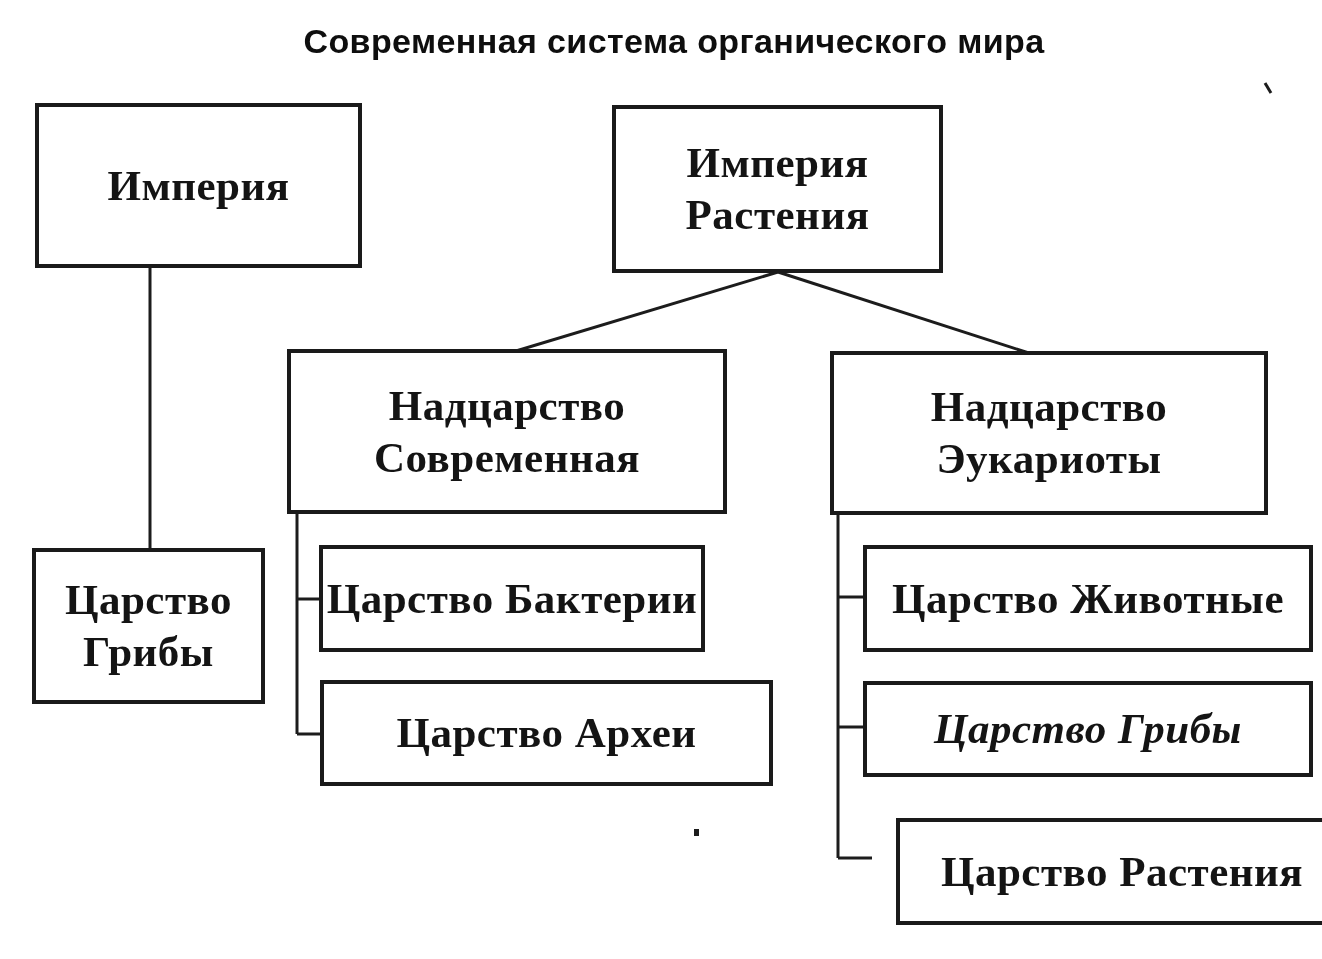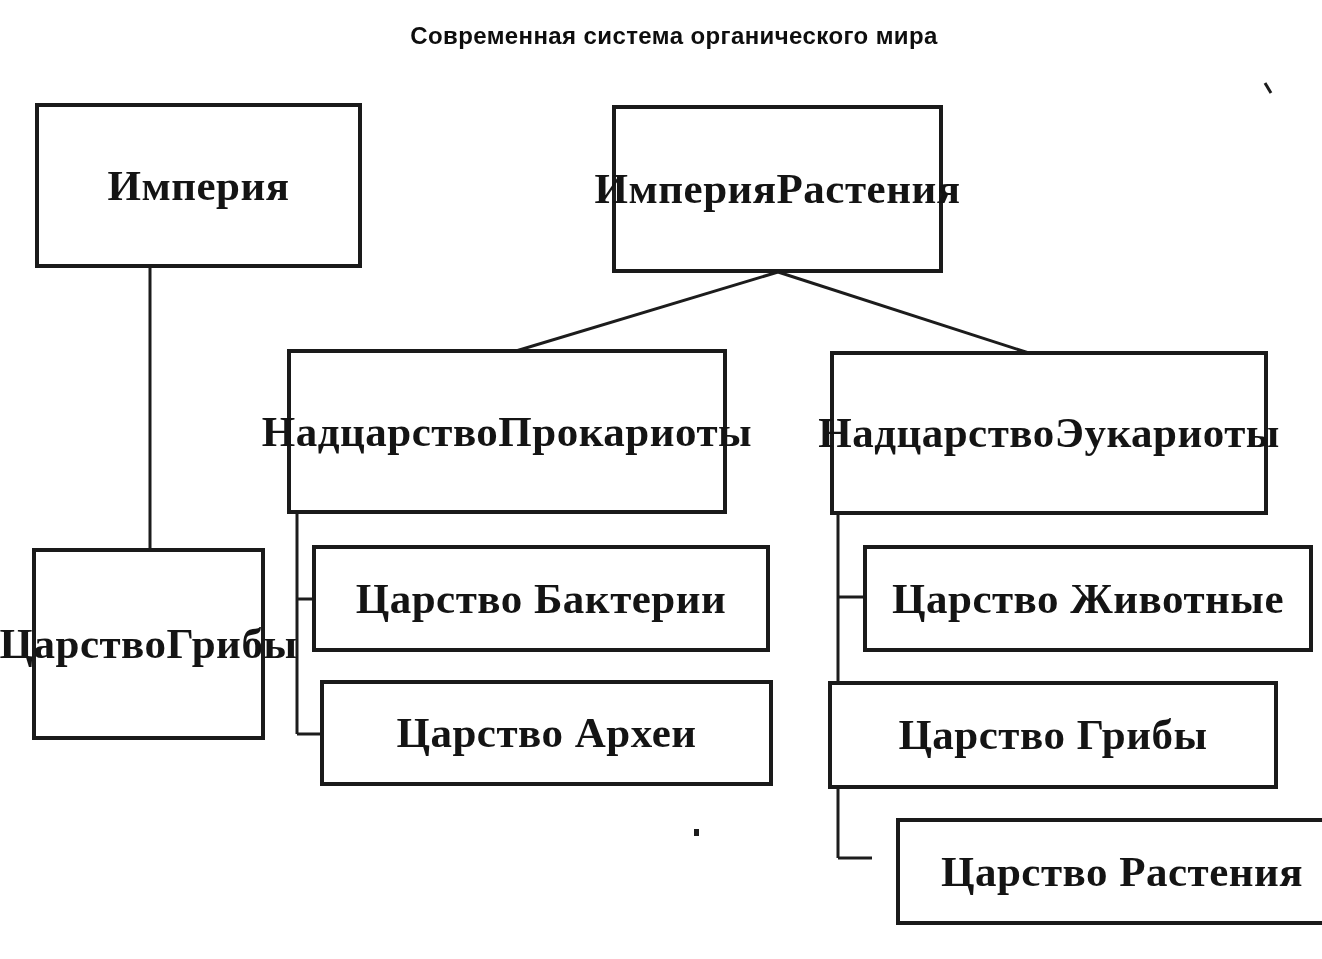--- a/index.html
+++ b/index.html
@@ -19,31 +19,32 @@
   }
   .diagram-title {
     position: absolute;
     left: 0; top: 22px;
     width: 100%;
     box-sizing: border-box;
     padding-left: 26px;
     text-align: center;
     font-family: "Liberation Sans", sans-serif;
     font-weight: 700;
-    font-size: 24px;
+    font-size: 34px;
     letter-spacing: 0.4px;
     color: #0e0e0e;
     z-index: 3;
   }
   .node {
     position: absolute;
     box-sizing: border-box;
     border: 4px solid #1a1a1a;
     background: #ffffff;
     display: flex;
+    flex-direction: column;
     align-items: center;
     justify-content: center;
     text-align: center;
     z-index: 2;
   }
   .node-line {
     font-family: "Liberation Serif", serif;
     font-weight: 700;
     font-size: 43px;
     line-height: 1.2;
@@ -84,46 +85,46 @@
     <span class="node-line">Империя</span>
   </div>
 
   <div class="node" style="left:612px; top:105px; width:331px; height:168px;">
     <span class="node-line">Империя</span>
     <span class="node-line">Растения</span>
   </div>
 
   <div class="node" style="left:287px; top:349px; width:440px; height:165px;">
     <span class="node-line">Надцарство</span>
-    <span class="node-line">Прокариоты</span>
+    <span class="node-line">Современная</span>
   </div>
 
   <div class="node" style="left:830px; top:351px; width:438px; height:164px;">
     <span class="node-line">Надцарство</span>
     <span class="node-line">Эукариоты</span>
   </div>
 
-  <div class="node" style="left:32px;  top:548px; width:233px; height:192px;">
+  <div class="node" style="left:32px;  top:548px; width:233px; height:156px;">
     <span class="node-line">Царство</span>
     <span class="node-line">Грибы</span>
   </div>
 
-  <div class="node" style="left:312px; top:545px; width:458px; height:107px;">
+  <div class="node" style="left:319px; top:545px; width:386px; height:107px;">
     <span class="node-line">Царство Бактерии</span>
   </div>
 
   <div class="node" style="left:863px; top:545px; width:450px; height:107px;">
     <span class="node-line">Царство Животные</span>
   </div>
 
   <div class="node" style="left:320px; top:680px; width:453px; height:106px;">
     <span class="node-line">Царство Археи</span>
   </div>
 
-  <div class="node" style="left:828px; top:681px; width:450px; height:108px;">
+  <div class="node" style="left:863px; top:681px; width:450px; height:96px;font-style:italic;">
     <span class="node-line">Царство Грибы</span>
   </div>
 
   <div class="node" style="left:860px; top:818px; width:452px; height:107px;margin-left:36px;">
     <span class="node-line">Царство Растения</span>
   </div>
 
 </div>
 
 </body></html>

